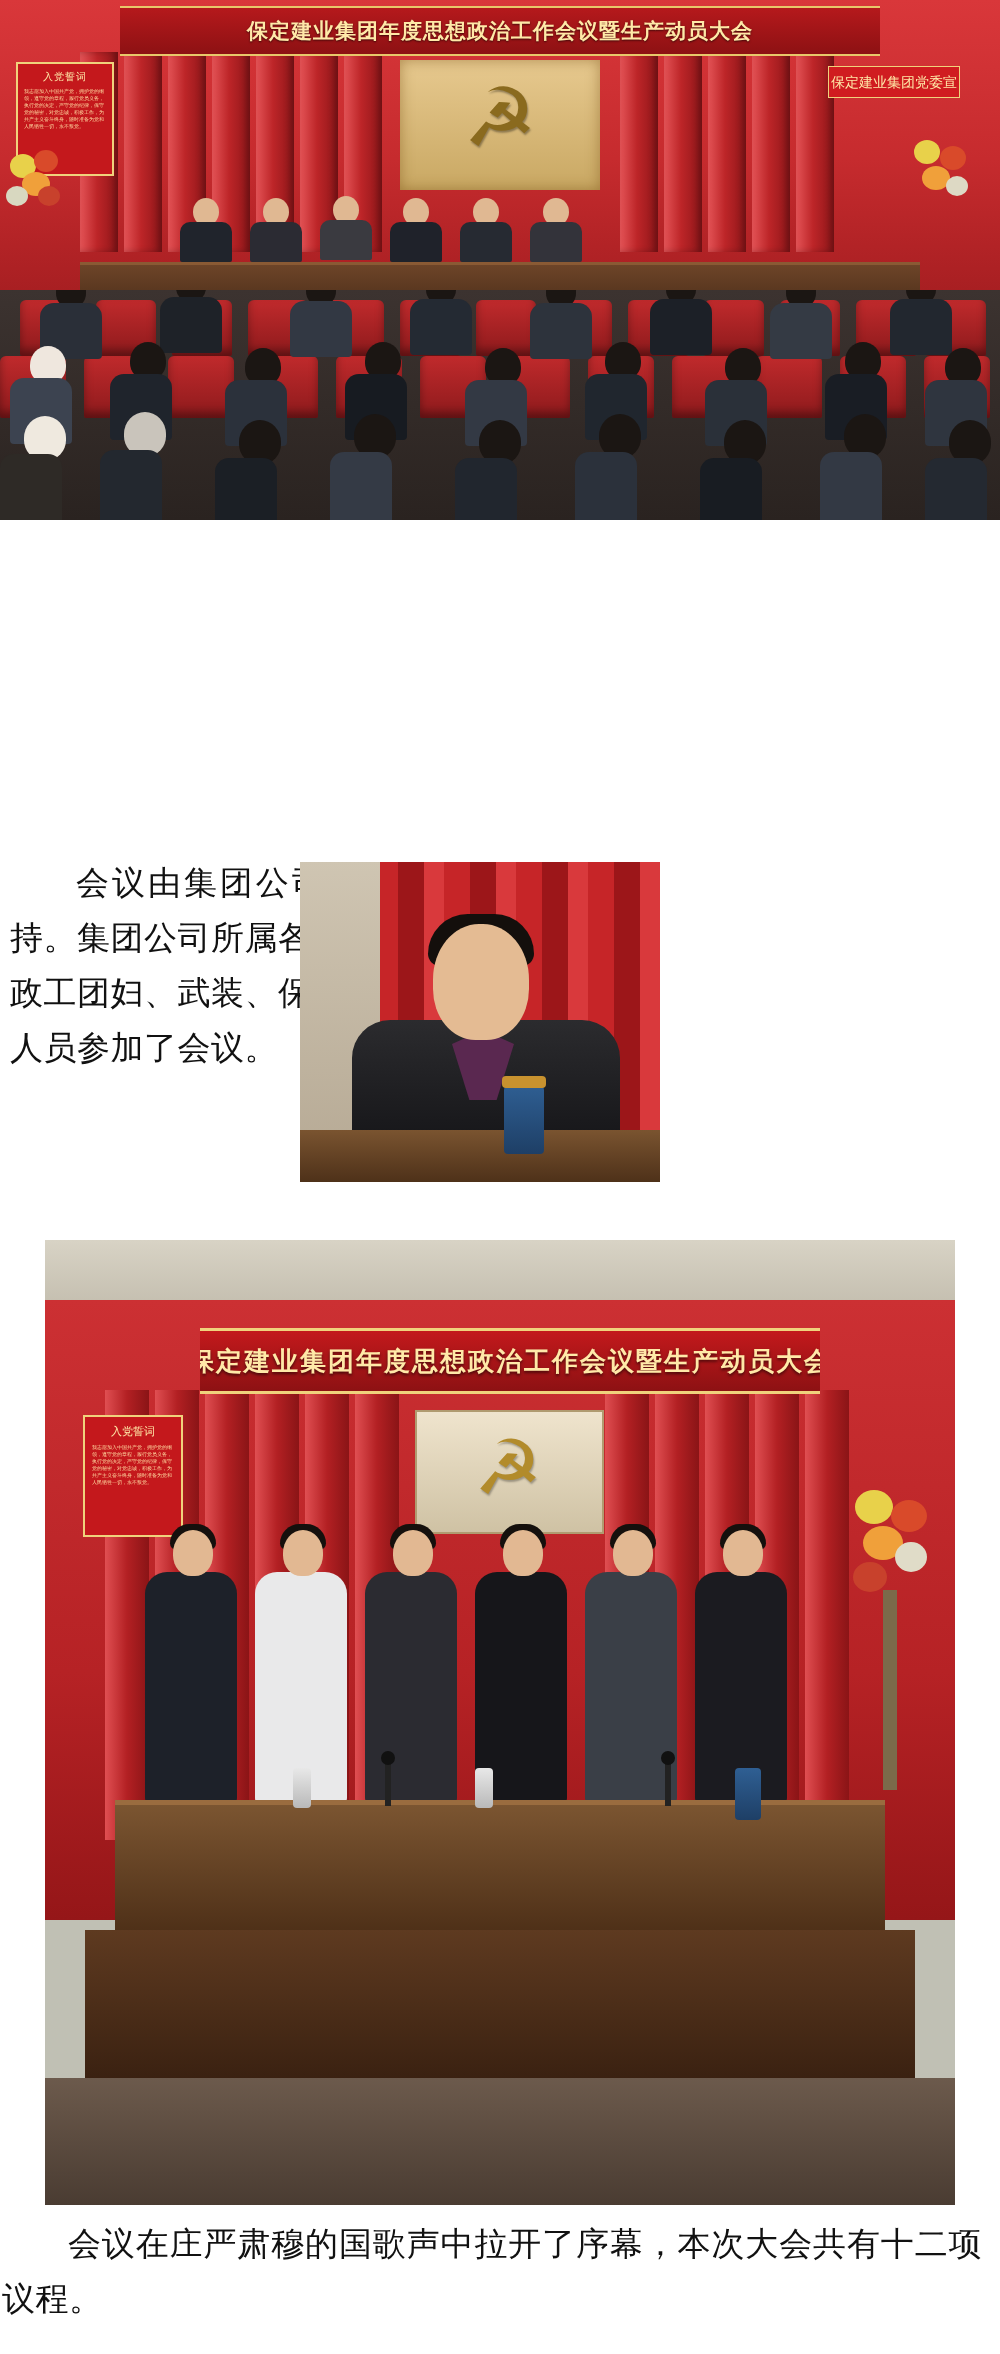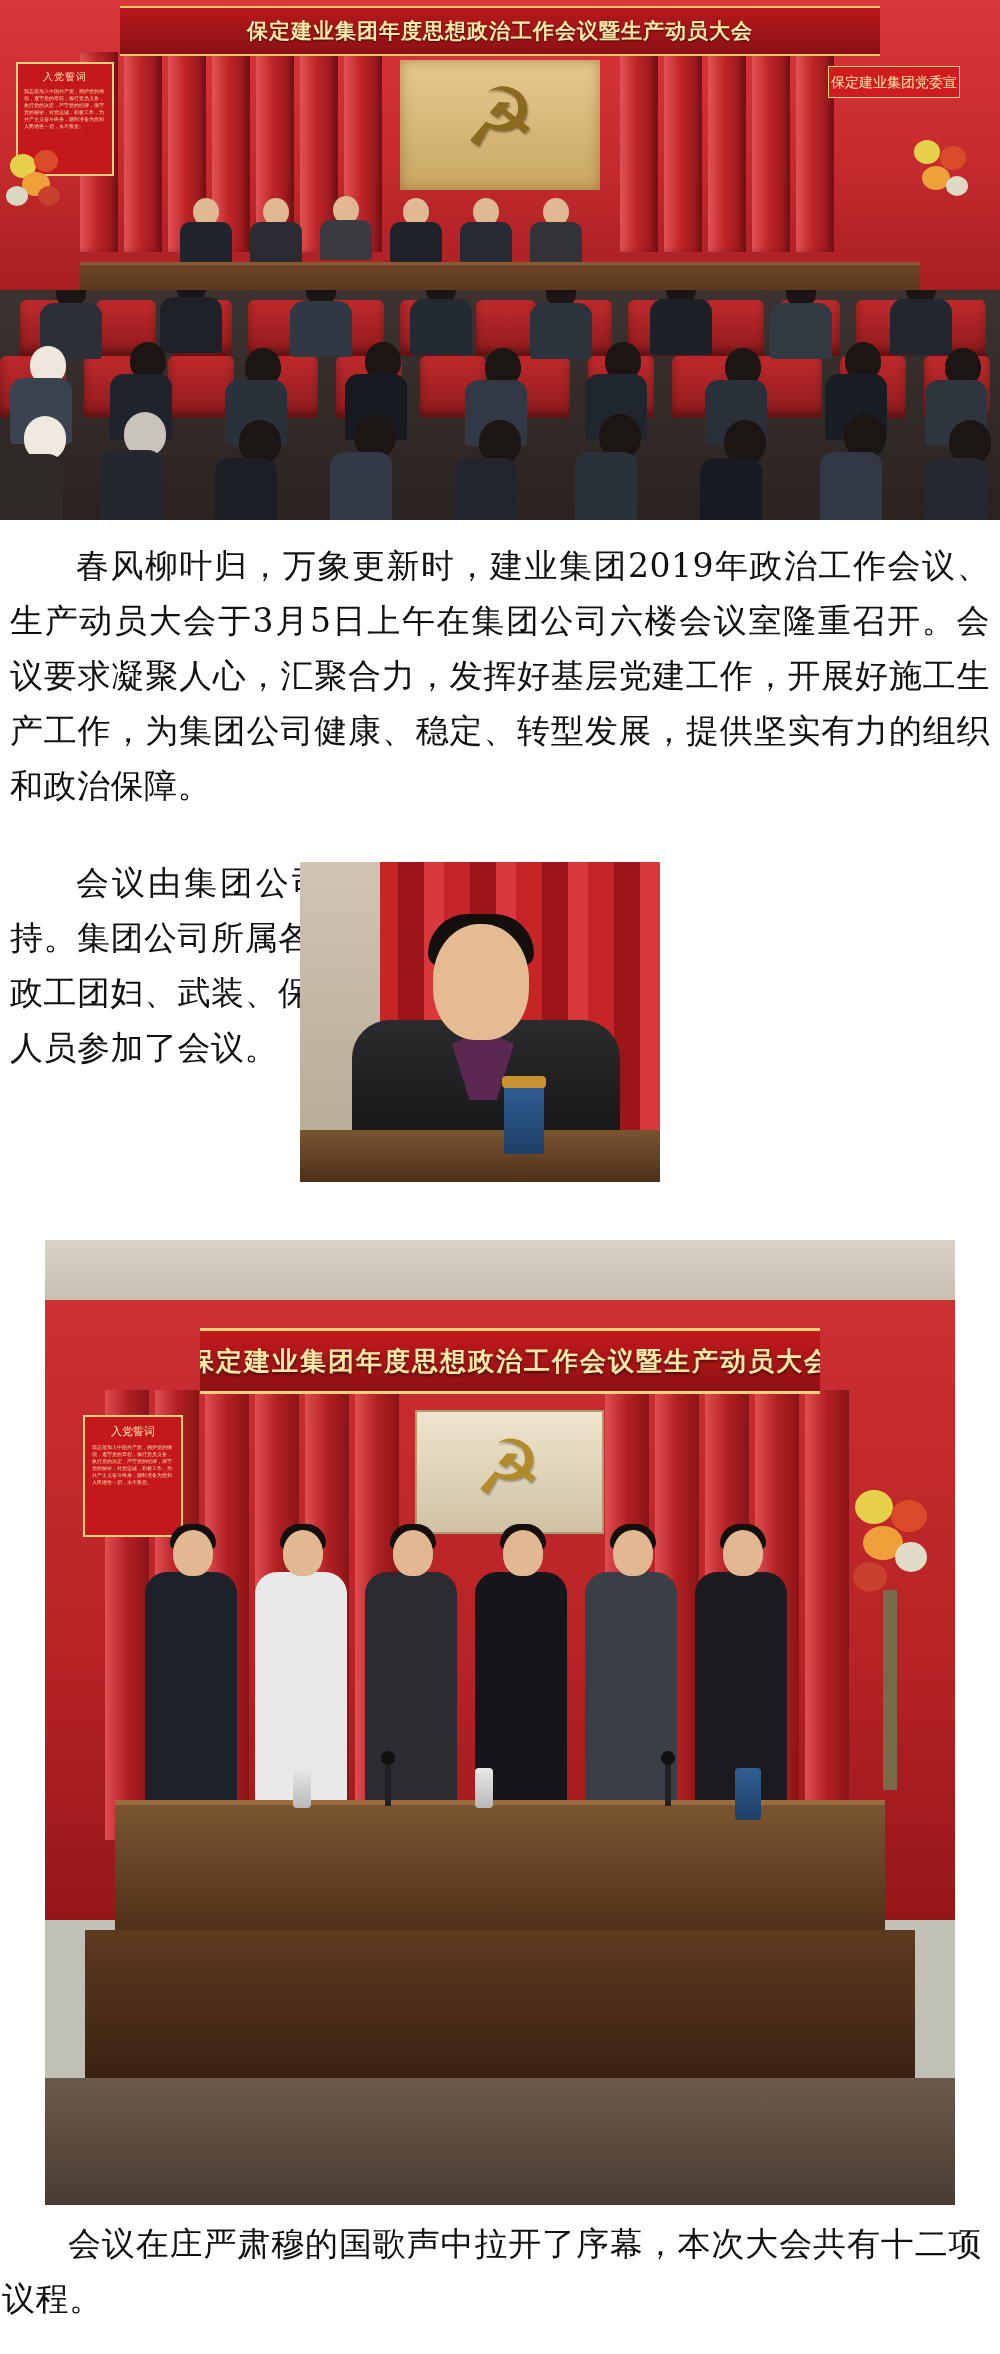--- a/index.html
+++ b/index.html
@@ -582,21 +582,20 @@
           <div class="h" style="width:42px;height:44px;left:24px;"></div>
           <div class="b" style="height:78px;top:38px;background:#333944;"></div>
         </div>
       <div class="person" style="left:925px;top:130px;width:90px;height:110px;">
           <div class="h" style="width:42px;height:44px;left:24px;"></div>
           <div class="b" style="height:78px;top:38px;background:#242931;"></div>
         </div>
     </div>
   </div>
 
-  <div class="para para1">春风柳叶归，万象更新时，建业集团2019年政治工作会议、生产动员大会于3月5日上午在集团公司六楼会议室隆重召开。会议要求凝聚人心，汇聚合力，发挥好基层党建工作，开展好施工生产工作，为集团公司健康、稳定、转型发展，提供坚实有力的组织和政治保障。</div>
 
   <div class="para para2">
     <div class="float-portrait"></div>
     <span>会议由集团公司党委委员邸京朝主持。集团公司所属各分公司班子成员、党政工团妇、武装、保卫负责人，机关全体人员参加了会议。</span>
   </div>
 
   <div class="photo-portrait">
     <div class="pp-curtain"></div>
     <div class="pp-wall"></div>
     <div class="pp-body"></div>

